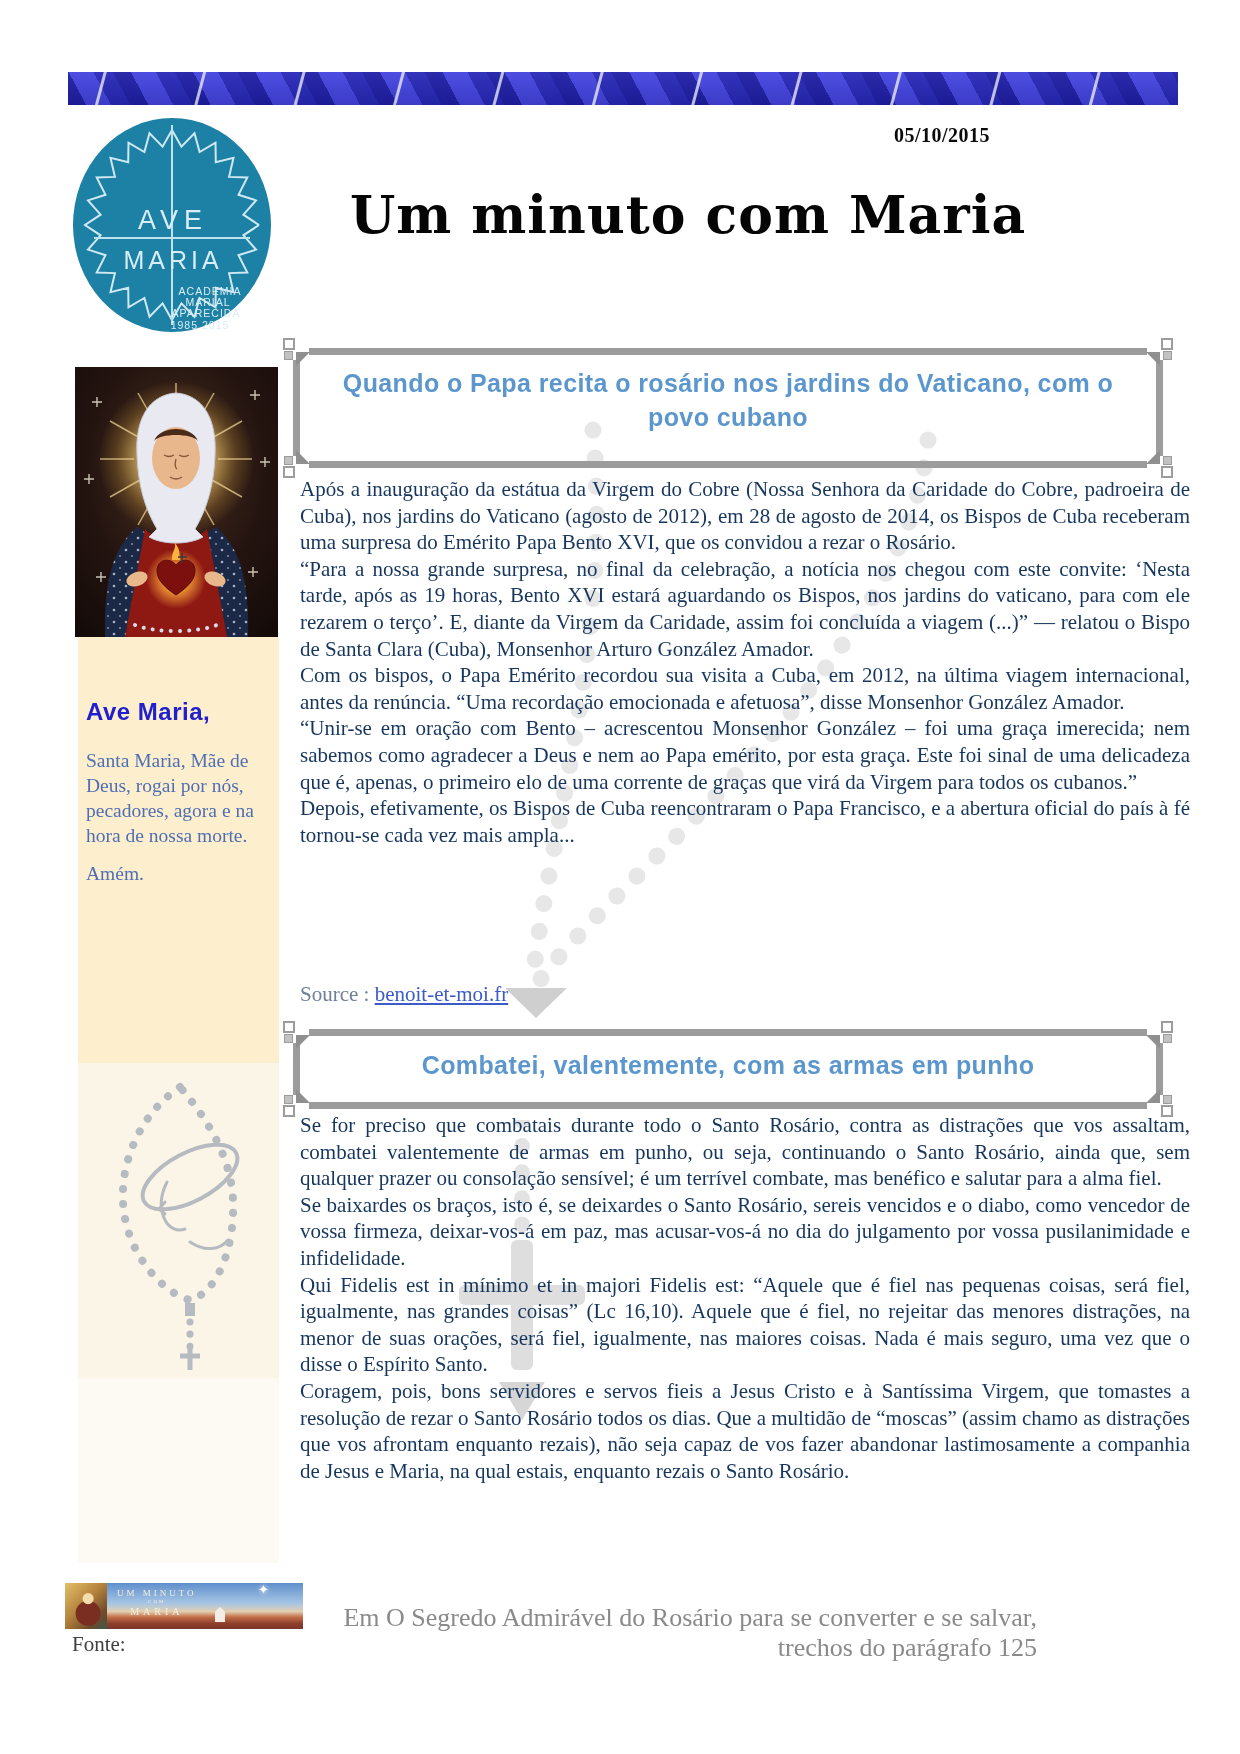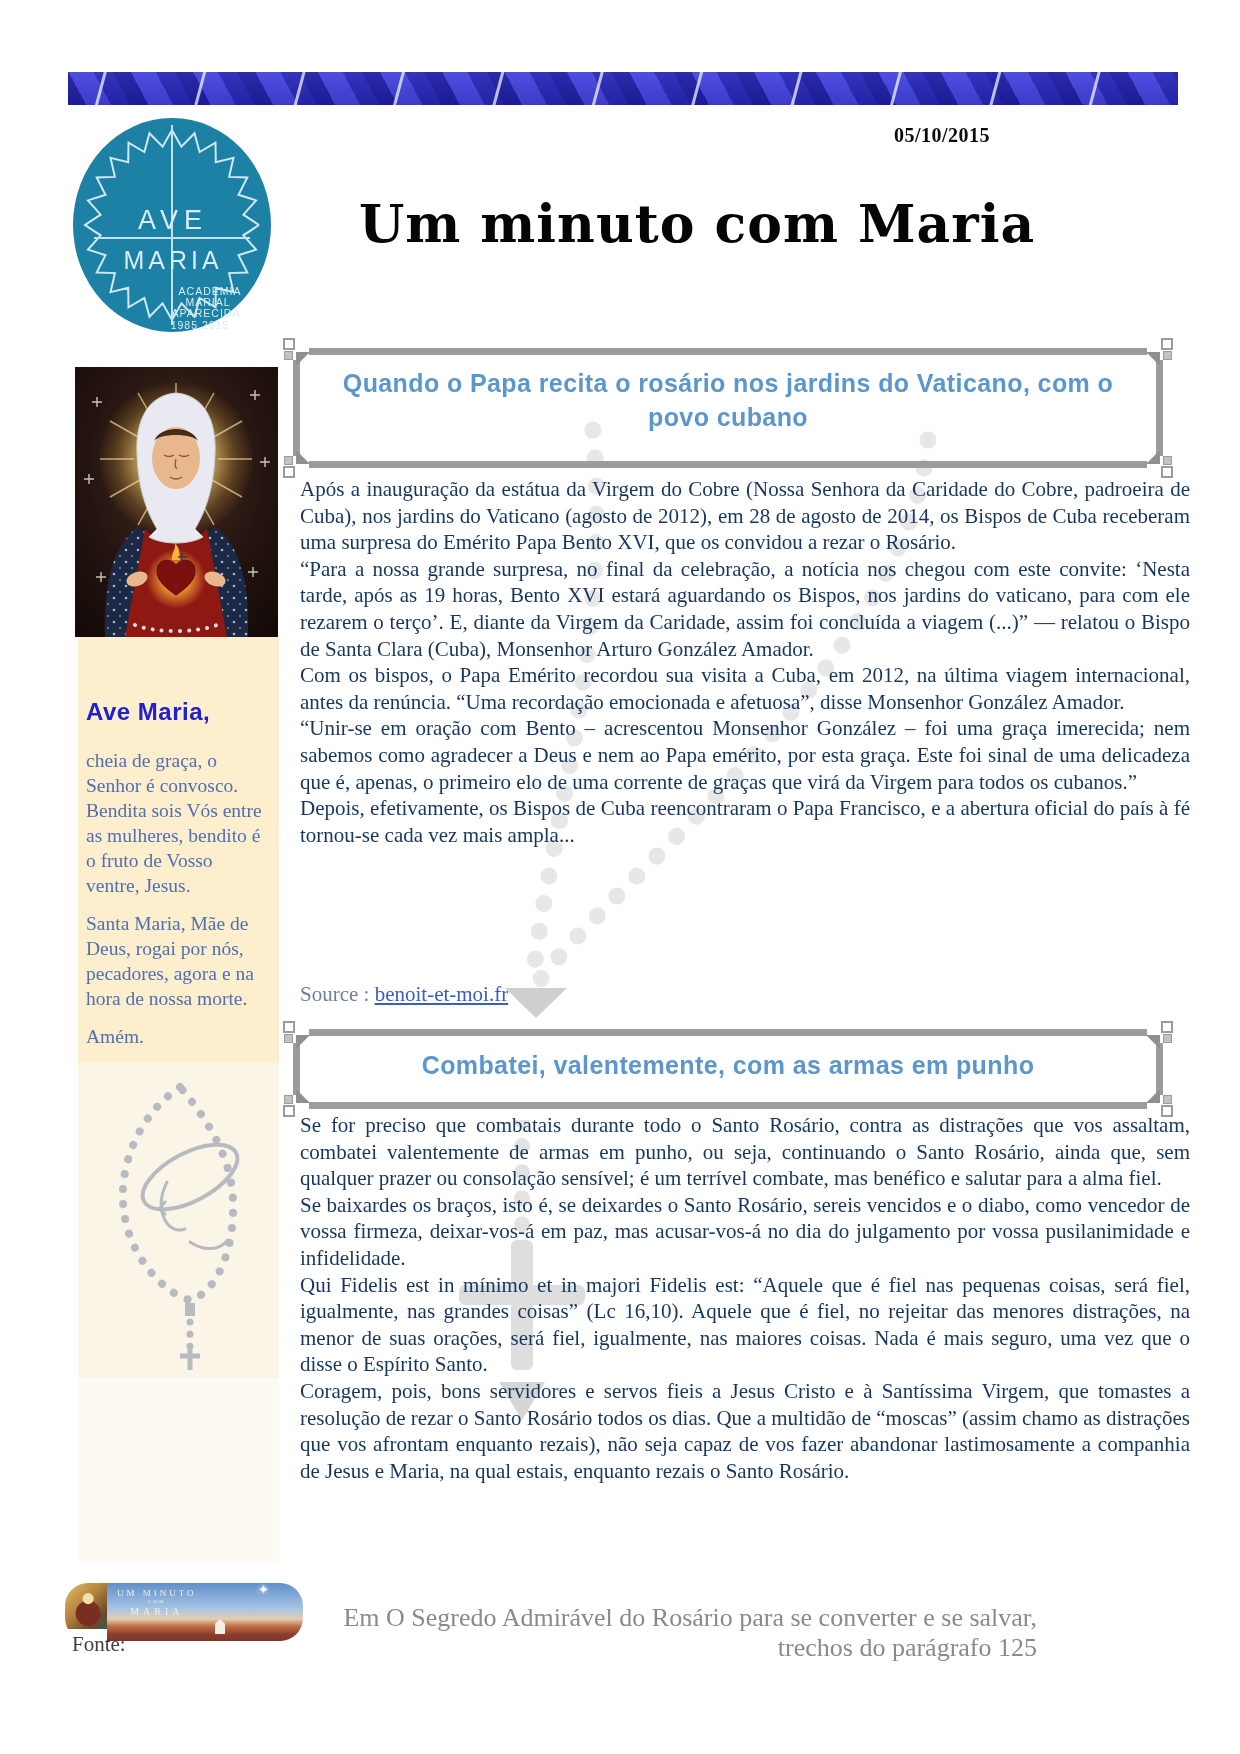--- a/index.html
+++ b/index.html
@@ -58,21 +58,21 @@
     color:var(--body-text);text-align:justify;z-index:2;}
   .article p{margin:0;}
   .source-row{left:300px;top:982px;font-size:21px;z-index:2;}
   .src-label{color:#6e7f96;}
   .src-link{color:var(--link-blue);text-decoration:underline;cursor:pointer;}
 
   
   .wm{position:absolute;z-index:0;}
 
   
-  .footer-banner{left:65px;top:1583px;width:238px;height:58px;display:flex;overflow:hidden;border-radius:23px;}
+  .footer-banner{left:65px;top:1583px;width:238px;height:46px;display:flex;overflow:hidden;}
   .fb-thumb{width:42px;height:46px;flex:0 0 42px;
     background-image:
       radial-gradient(circle at 55% 34%, #f4dcae 0 5px, rgba(0,0,0,0) 6px),
       radial-gradient(circle at 55% 66%, #7a2e22 0 12px, rgba(0,0,0,0) 13px),
       linear-gradient(135deg,#e3c06a 0%,#b4823c 45%,#6d4a2a 78%,#3c5a4c 100%);}
   .fb-main{position:relative;flex:1;
     background:linear-gradient(180deg,#5f8fcc 0%,#a8c6e4 45%,#e3ceb0 62%,#c2704a 74%,#8e3f2c 88%,#7a352a 100%);}
   .fb-text{position:absolute;left:10px;top:5px;text-align:center;color:#f7efdc;line-height:1.25;}
   .fb-l1{display:block;font-size:9px;letter-spacing:3px;}
   .fb-l2{display:block;font-size:5px;letter-spacing:2px;}
@@ -101,21 +101,21 @@
     <line x1="100" y1="8" x2="100" y2="208" stroke="#bfe3ee" stroke-width="2"></line>
     <line x1="22" y1="121" x2="178" y2="121" stroke="#bfe3ee" stroke-width="2"></line>
     <text x="101" y="112" text-anchor="middle" font-size="27" letter-spacing="6">AVE</text>
     <text x="101" y="152" text-anchor="middle" font-size="25" letter-spacing="4">MARIA</text>
     <text x="138" y="178" text-anchor="middle" font-size="10.5" letter-spacing="1">ACADEMIA</text>
     <text x="136" y="189" text-anchor="middle" font-size="10.5" letter-spacing="1">MARIAL</text>
     <text x="134" y="200" text-anchor="middle" font-size="10.5" letter-spacing="1">APARECIDA</text>
     <text x="128" y="212" text-anchor="middle" font-size="10.5" letter-spacing="1">1985 2015</text>
   </svg>
 
-  <h1 class="abs page-title" style="margin:17px">Um minuto com Maria</h1>
+  <h1 class="abs page-title" style="margin:8px">Um minuto com Maria</h1>
 
   <svg class="abs mary-image" viewBox="0 0 203 270">
     <defs>
       <radialGradient id="bgg" cx="50%" cy="38%" r="80%">
         <stop offset="0%" stop-color="#4a2e20"></stop>
           <stop offset="55%" stop-color="#241410"></stop>
           <stop offset="100%" stop-color="#120a08"></stop>
       </radialGradient>
       <radialGradient id="halo" cx="50%" cy="50%" r="50%">
         <stop offset="0%" stop-color="#ffe9a8" stop-opacity=".95"></stop>
@@ -155,21 +155,20 @@
     <path d="M107 186V196 M103 190H112" stroke="#3a3a3a" stroke-width="1.6"></path>
     <path d="M60 258 C80 266 122 266 142 258" fill="none" stroke="#dcd9e8" stroke-width="4" stroke-linecap="round" stroke-dasharray="0.1 9"></path>
   </svg>
 
   <div class="abs sidebar-cream"></div>
   <div class="abs sidebar-pale"></div>
   <div class="abs sidebar-faint"></div>
 
   <div class="abs prayer-title">Ave Maria,</div>
   <div class="abs prayer">
-    <p>cheia de graça, o Senhor é convosco. Bendita sois Vós entre as mulheres, bendito é o fruto de Vosso ventre, Jesus.</p>
     <p>Santa Maria, Mãe de Deus, rogai por nós, pecadores, agora e na hora de nossa morte.</p>
     <p>Amém.</p>
   </div>
 
   <svg class="abs rosary-drawing" viewBox="0 0 170 290">
     <g stroke="#b6bac1" fill="none">
       <path d="M85 5 C40 35 18 95 32 145 C44 188 78 215 95 218 C120 212 140 170 138 118 C136 75 113 38 85 5 Z" stroke-width="8" stroke-linecap="round" stroke-dasharray="0.1 15"></path>
       <ellipse cx="95" cy="95" rx="52" ry="24" transform="rotate(-28 95 95)" stroke-width="4"></ellipse>
       <path d="M72 100 C66 112 64 126 70 138 C74 146 82 150 90 147 M70 120 l-6 7 6 5 M95 160 C110 170 125 168 133 158" stroke-width="3" stroke-linecap="round"></path>
       <path d="M95 240 V268" stroke-width="7" stroke-linecap="round" stroke-dasharray="0.1 12"></path>

